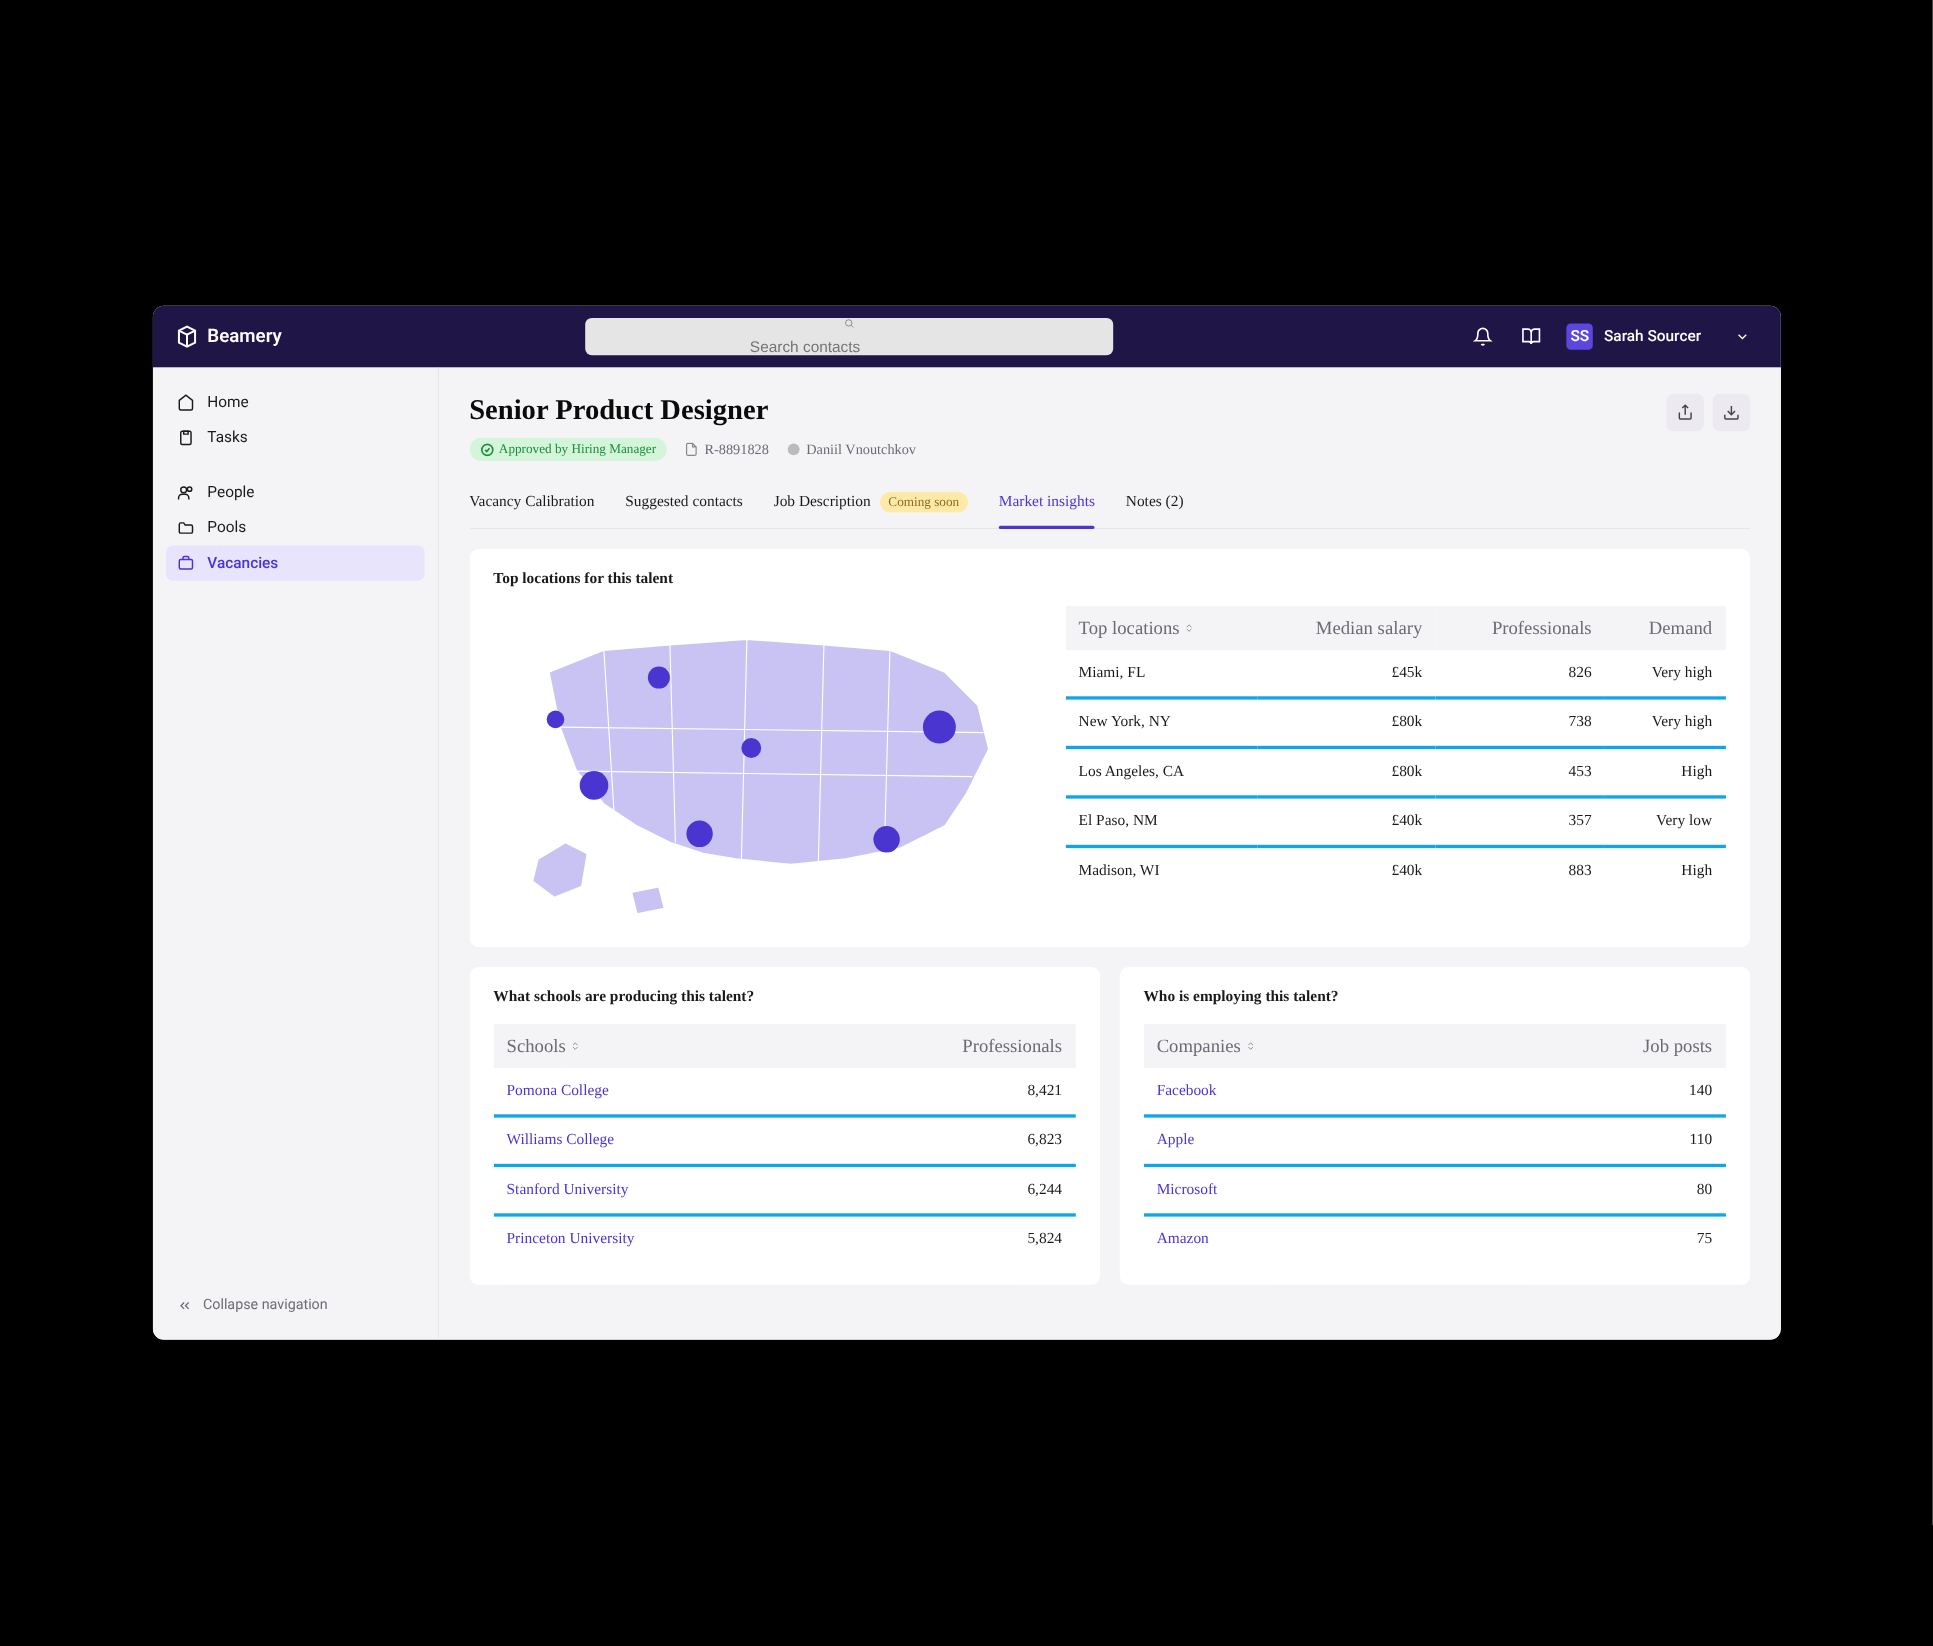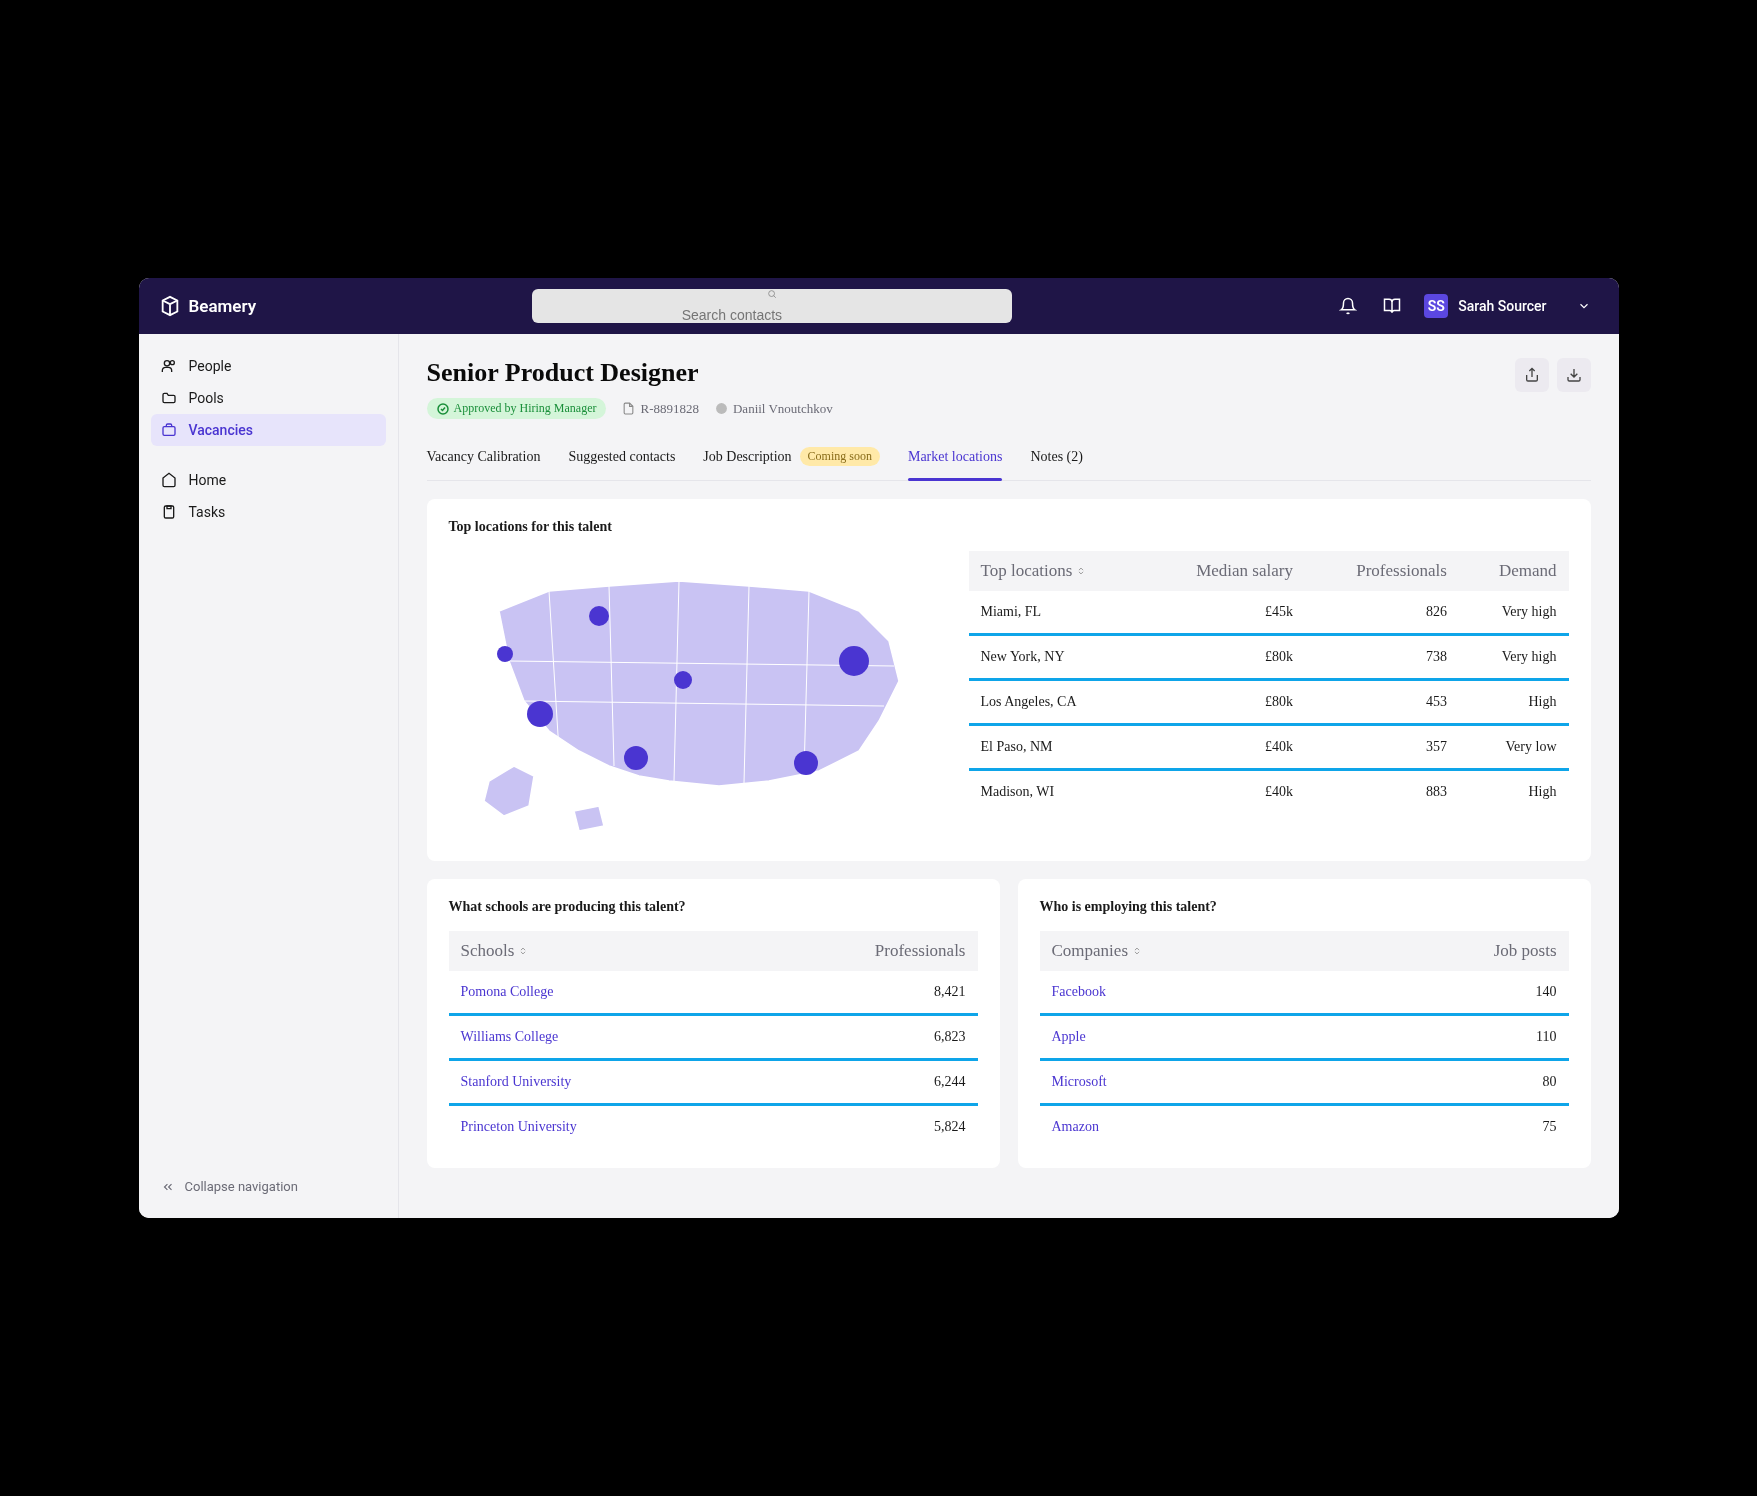--- a/index.html
+++ b/index.html
@@ -341,53 +341,53 @@
       </div>
     </div>
   </div>
 
   <div class="body">
 
     <div class="sidebar">
       <div class="nav-group">
         <div class="nav-item">
           <svg viewBox="0 0 24 24" fill="none" stroke="currentColor" stroke-width="2">
+              <path d="M3 9l9-7 9 7v11a2 2 0 01-2 2H5a2 2 0 01-2-2z"></path>
+            </svg>
+          <span>Home</span>
+        </div>
+        <div class="nav-item">
+          <svg viewBox="0 0 24 24" fill="none" stroke="currentColor" stroke-width="2">
+              <rect x="5" y="3" width="14" height="18" rx="2"></rect>
+              <path d="M9 3h6v4H9z"></path>
+            </svg>
+          <span>Tasks</span>
+        </div>
+      </div>
+      <div class="nav-group">
+        <div class="nav-item">
+          <svg viewBox="0 0 24 24" fill="none" stroke="currentColor" stroke-width="2">
               <circle cx="9" cy="8" r="4"></circle>
               <path d="M2 21v-2a5 5 0 015-5h4a5 5 0 015 5v2"></path>
               <circle cx="17" cy="7" r="3"></circle>
             </svg>
           <span>People</span>
         </div>
         <div class="nav-item">
           <svg viewBox="0 0 24 24" fill="none" stroke="currentColor" stroke-width="2">
               <path d="M3 7a2 2 0 012-2h4l2 3h8a2 2 0 012 2v7a2 2 0 01-2 2H5a2 2 0 01-2-2z"></path>
             </svg>
           <span>Pools</span>
         </div>
         <div class="nav-item active">
           <svg viewBox="0 0 24 24" fill="none" stroke="currentColor" stroke-width="2">
               <rect x="3" y="7" width="18" height="13" rx="2"></rect>
               <path d="M8 7V5a2 2 0 012-2h4a2 2 0 012 2v2"></path>
             </svg>
           <span>Vacancies</span>
-        </div>
-      </div>
-      <div class="nav-group">
-        <div class="nav-item">
-          <svg viewBox="0 0 24 24" fill="none" stroke="currentColor" stroke-width="2">
-              <path d="M3 9l9-7 9 7v11a2 2 0 01-2 2H5a2 2 0 01-2-2z"></path>
-            </svg>
-          <span>Home</span>
-        </div>
-        <div class="nav-item">
-          <svg viewBox="0 0 24 24" fill="none" stroke="currentColor" stroke-width="2">
-              <rect x="5" y="3" width="14" height="18" rx="2"></rect>
-              <path d="M9 3h6v4H9z"></path>
-            </svg>
-          <span>Tasks</span>
         </div>
       </div>
       <div class="collapse-nav">
         <svg width="14" height="14" viewBox="0 0 24 24" fill="none" stroke="currentColor" stroke-width="2">
             <path d="M11 17l-5-5 5-5M18 17l-5-5 5-5"></path>
           </svg>
         <span>Collapse navigation</span>
       </div>
     </div>
 
@@ -437,21 +437,21 @@
             <span>Vacancy Calibration</span>
           </div>
         <div class="tab">
             <span>Suggested contacts</span>
           </div>
         <div class="tab">
           <span>Job Description</span>
           <span class="pill">Coming soon</span>
         </div>
         <div class="tab active">
-            <span>Market locations</span>
+            <span>Market insights</span>
           </div>
         <div class="tab">
             <span>Notes (2)</span>
           </div>
       </div>
 
       <div class="card">
         <div class="card-title">Top locations for this talent</div>
         <div class="locations-card">
           <div class="map-wrap">

